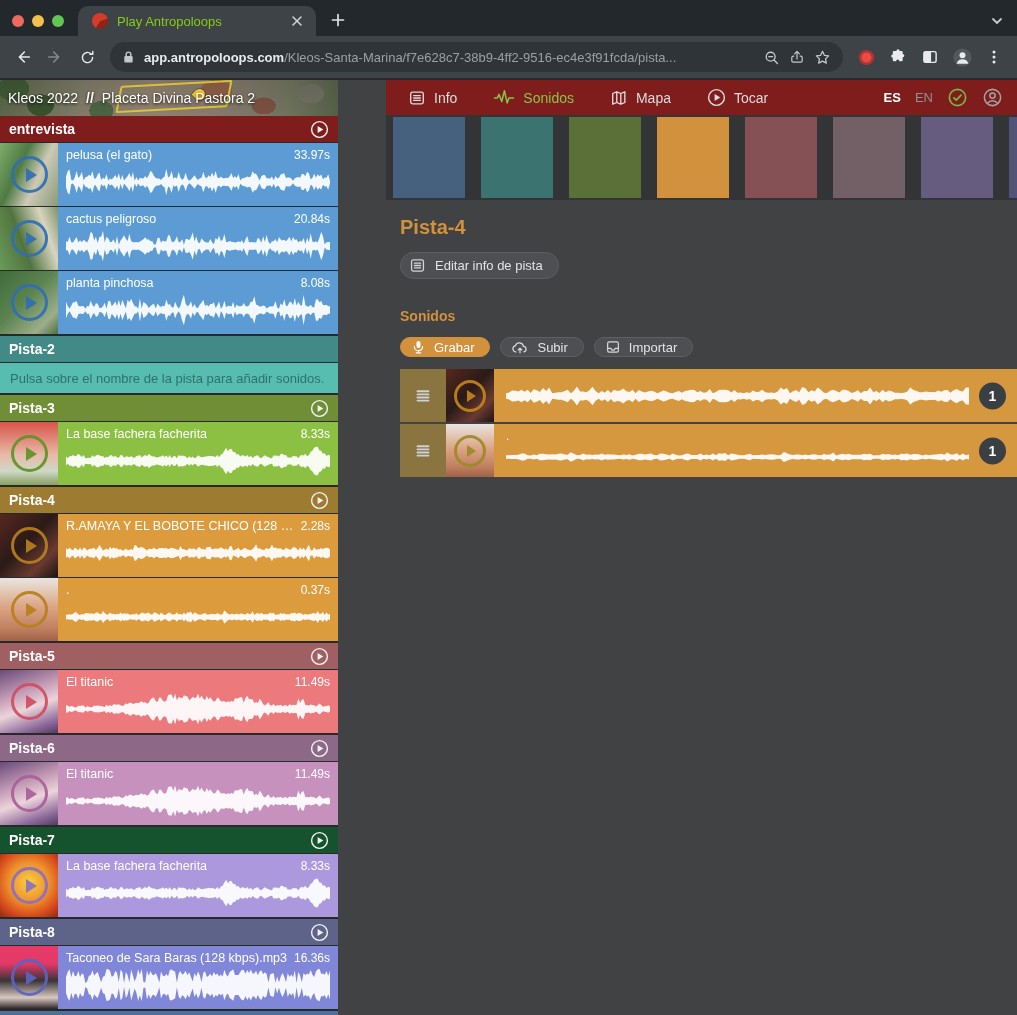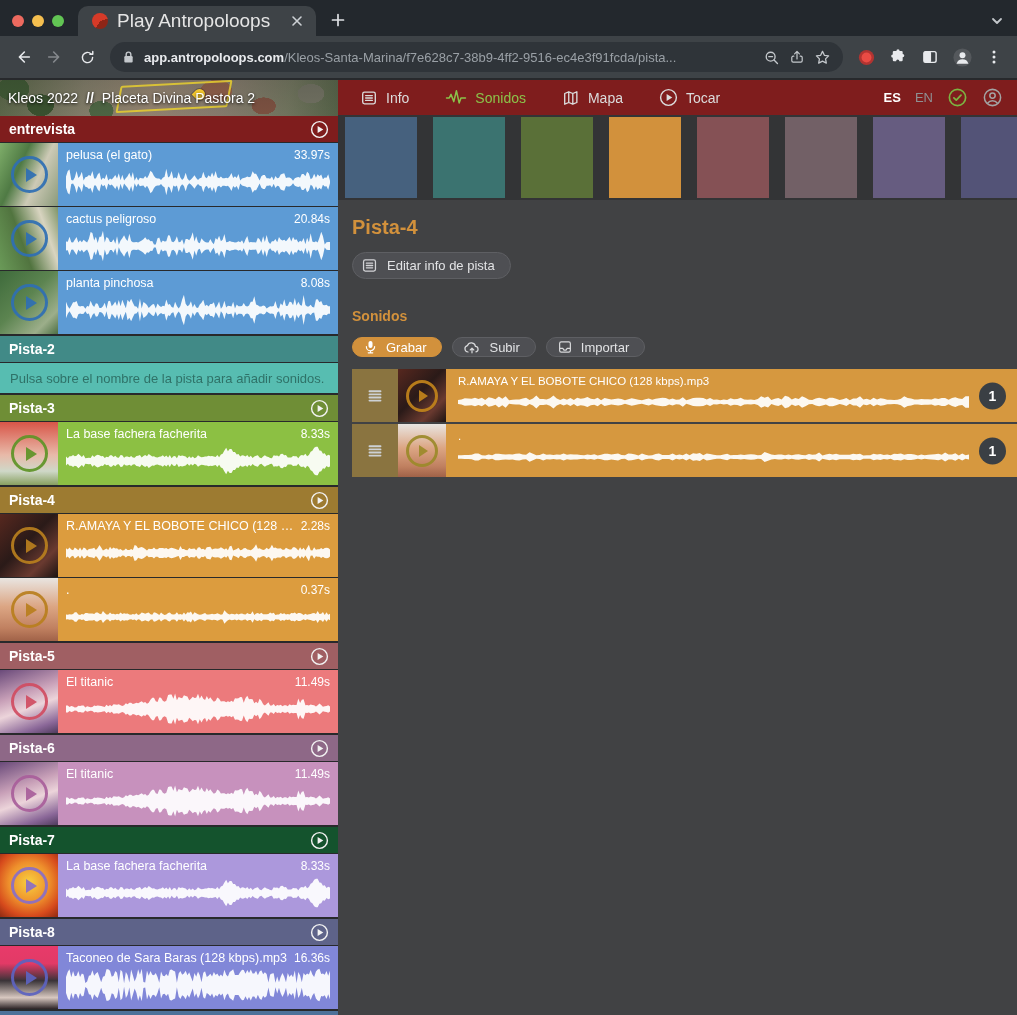--- a/index.html
+++ b/index.html
@@ -10,41 +10,41 @@
   
   .tabstrip{ position:absolute; top:0; left:0; right:0; height:36px; background:#23282d;
              display:flex; align-items:flex-end; }
   .traffic{ display:flex; gap:8px; padding:0 14px 9px 12px; }
   .light{ width:12px; height:12px; border-radius:50%; }
   .light.red{ background:#ed6a5f; } .light.yellow{ background:#f5bf4f; } .light.green{ background:#62c554; }
   .tab{ height:30px; width:238px; background:#3e4347; border-radius:10px 10px 0 0;
         display:flex; align-items:center; gap:9px; padding:0 10px 0 14px; }
   .favicon{ width:16px; height:16px; border-radius:50%;
             background:conic-gradient(from 210deg, #d63a28 0 62%, #8e2517 62% 100%); flex:none; }
-  .tab-title{ flex:1; font-size:19px; color:#e5e5e5; white-space:nowrap; overflow:hidden; }
+  .tab-title{ flex:1; font-size:13px; color:#84cc16; white-space:nowrap; overflow:hidden; }
   .chrome-ic{ display:grid; place-items:center; color:#cdd1d5; }
   .chrome-ic svg{ display:block; }
   .tab-close{ width:18px; height:18px; border-radius:4px; }
   .newtab{ width:28px; height:28px; margin:0 0 2px 8px; color:#dfe1e5; }
   .tab-search{ position:absolute; right:13px; bottom:8px; color:#c3c7cb; }
 
   .toolbar{ position:absolute; top:36px; left:0; right:0; height:44px; background:#3e4347;
             border-bottom:2px solid #27292c; display:flex; align-items:center; padding:0 8px; gap:2px; }
   .tool-btn{ width:30px; height:30px; border-radius:50%; color:#e8eaed; }
   .tool-btn.disabled{ color:#85898d; }
   .omnibox{ flex:1; height:30px; margin:1px 6px; background:#2f3439; border-radius:15px;
             display:flex; align-items:center; gap:9px; padding:0 12px; min-width:0; }
   .url{ font-size:13px; white-space:nowrap; overflow:hidden; min-width:0; }
   .url .domain{ color:#e8eaed; font-weight:bold; }
   .url .path{ color:#9aa0a6; }
   .omni-spacer{ flex:1; }
   .omni-ic{ color:#c4c8cc; flex:none; }
 
   
-  #app{ position:absolute; top:80px; left:0; right:0; bottom:0; display:flex; }
+  #app{ position:absolute; top:80px; left:0; right:0; bottom:0; display:flex;gap:48px; }
   #sidebar{ width:338px; flex:none; background:#28292b; display:flex; flex-direction:column; }
   .side-top{ height:36px; flex:none; position:relative; overflow:hidden;
     background:
       linear-gradient(rgba(15,15,15,.22),rgba(15,15,15,.12)),
       radial-gradient(26px 20px at 4% 25%, #46633a 60%, transparent 61%),
       radial-gradient(22px 18px at 12% 70%, #3f5a33 60%, transparent 61%),
       radial-gradient(20px 16px at 30% 85%, #55704a 60%, transparent 61%),
       radial-gradient(26px 18px at 64% 30%, #a06a52 60%, transparent 61%),
       radial-gradient(20px 14px at 78% 72%, #8a5a48 60%, transparent 61%),
       radial-gradient(22px 16px at 92% 38%, #7d7d6c 60%, transparent 61%),
@@ -670,21 +670,20 @@
                 </span>
               </div>
               <div class="row-thumb t-anime-dark">
                 <div class="thumb-overlay">
                   <span class="ring" style="border-color: rgb(194, 132, 27);">
                     <span class="tri" style="border-left-color: rgb(194, 132, 27);"></span>
                   </span>
                 </div>
               </div>
               <div class="row-body">
-                <div class="row-title">R.AMAYA Y EL BOBOTE CHICO (128 kbps).mp3</div>
                 <div class="row-wf">
                   <svg class="wf-svg" viewBox="0 0 400 24" preserveAspectRatio="none">
                     <path fill="#ffffff" fill-opacity="0.93" d="M0.0,10.2 L2.7,9.8 L5.3,8.6 L8.0,8.7 L10.7,9.1 L13.3,8.0 L16.0,9.3 L18.7,8.1 L21.3,10.1 L24.0,7.7 L26.7,8.3 L29.3,9.4 L32.0,7.0 L34.7,8.9 L37.3,6.6 L40.0,10.3 L42.7,10.0 L45.3,9.7 L48.0,9.6 L50.7,8.8 L53.3,8.0 L56.0,10.2 L58.7,8.7 L61.3,6.0 L64.0,9.2 L66.7,9.2 L69.3,9.7 L72.0,8.5 L74.7,6.1 L77.3,8.8 L80.0,10.2 L82.7,8.8 L85.3,10.0 L88.0,8.2 L90.7,10.1 L93.3,8.1 L96.0,8.9 L98.7,8.5 L101.3,7.3 L104.0,9.0 L106.7,9.4 L109.3,8.1 L112.0,10.3 L114.7,8.2 L117.3,9.1 L120.0,9.8 L122.7,9.2 L125.3,8.7 L128.0,9.2 L130.7,10.3 L133.3,9.5 L136.0,8.6 L138.7,9.2 L141.3,9.9 L144.0,10.3 L146.7,9.5 L149.3,8.8 L152.0,10.0 L154.7,8.9 L157.3,8.6 L160.0,8.0 L162.7,8.2 L165.3,9.7 L168.0,8.8 L170.7,9.9 L173.3,9.6 L176.0,7.6 L178.7,10.3 L181.3,9.5 L184.0,8.2 L186.7,8.0 L189.3,8.1 L192.0,8.3 L194.7,9.8 L197.3,8.2 L200.0,10.0 L202.7,9.8 L205.3,10.3 L208.0,9.6 L210.7,10.1 L213.3,8.5 L216.0,9.5 L218.7,9.3 L221.3,8.1 L224.0,9.7 L226.7,10.0 L229.3,9.8 L232.0,10.1 L234.7,9.2 L237.3,6.6 L240.0,8.1 L242.7,7.0 L245.3,10.2 L248.0,9.0 L250.7,8.2 L253.3,9.6 L256.0,6.3 L258.7,7.1 L261.3,9.6 L264.0,8.3 L266.7,9.2 L269.3,6.6 L272.0,8.1 L274.7,9.9 L277.3,10.1 L280.0,8.7 L282.7,8.1 L285.3,8.8 L288.0,9.8 L290.7,8.1 L293.3,8.0 L296.0,8.9 L298.7,10.1 L301.3,9.5 L304.0,8.3 L306.7,10.3 L309.3,8.8 L312.0,8.8 L314.7,6.7 L317.3,9.7 L320.0,8.9 L322.7,10.1 L325.3,8.1 L328.0,9.6 L330.7,8.5 L333.3,9.0 L336.0,9.9 L338.7,9.9 L341.3,10.1 L344.0,10.0 L346.7,9.1 L349.3,6.6 L352.0,8.2 L354.7,8.8 L357.3,9.7 L360.0,9.7 L362.7,9.2 L365.3,9.5 L368.0,9.5 L370.7,9.6 L373.3,8.6 L376.0,9.3 L378.7,8.3 L381.3,8.2 L384.0,9.9 L386.7,8.3 L389.3,7.5 L392.0,8.7 L394.7,9.2 L397.3,6.7 L400.0,6.7 L400.0,17.3 L397.3,17.3 L394.7,14.8 L392.0,15.3 L389.3,16.5 L386.7,15.7 L384.0,14.1 L381.3,15.8 L378.7,15.7 L376.0,14.7 L373.3,15.4 L370.7,14.4 L368.0,14.5 L365.3,14.5 L362.7,14.8 L360.0,14.3 L357.3,14.3 L354.7,15.2 L352.0,15.8 L349.3,17.4 L346.7,14.9 L344.0,14.0 L341.3,13.9 L338.7,14.1 L336.0,14.1 L333.3,15.0 L330.7,15.5 L328.0,14.4 L325.3,15.9 L322.7,13.9 L320.0,15.1 L317.3,14.3 L314.7,17.3 L312.0,15.2 L309.3,15.2 L306.7,13.7 L304.0,15.7 L301.3,14.5 L298.7,13.9 L296.0,15.1 L293.3,16.0 L290.7,15.9 L288.0,14.2 L285.3,15.2 L282.7,15.9 L280.0,15.3 L277.3,13.9 L274.7,14.1 L272.0,15.9 L269.3,17.4 L266.7,14.8 L264.0,15.7 L261.3,14.4 L258.7,16.9 L256.0,17.7 L253.3,14.4 L250.7,15.8 L248.0,15.0 L245.3,13.8 L242.7,17.0 L240.0,15.9 L237.3,17.4 L234.7,14.8 L232.0,13.9 L229.3,14.2 L226.7,14.0 L224.0,14.3 L221.3,15.9 L218.7,14.7 L216.0,14.5 L213.3,15.5 L210.7,13.9 L208.0,14.4 L205.3,13.7 L202.7,14.2 L200.0,14.0 L197.3,15.8 L194.7,14.2 L192.0,15.7 L189.3,15.9 L186.7,16.0 L184.0,15.8 L181.3,14.5 L178.7,13.7 L176.0,16.4 L173.3,14.4 L170.7,14.1 L168.0,15.2 L165.3,14.3 L162.7,15.8 L160.0,16.0 L157.3,15.4 L154.7,15.1 L152.0,14.0 L149.3,15.2 L146.7,14.5 L144.0,13.7 L141.3,14.1 L138.7,14.8 L136.0,15.4 L133.3,14.5 L130.7,13.7 L128.0,14.8 L125.3,15.3 L122.7,14.8 L120.0,14.2 L117.3,14.9 L114.7,15.8 L112.0,13.7 L109.3,15.9 L106.7,14.6 L104.0,15.0 L101.3,16.7 L98.7,15.5 L96.0,15.1 L93.3,15.9 L90.7,13.9 L88.0,15.8 L85.3,14.0 L82.7,15.2 L80.0,13.8 L77.3,15.2 L74.7,17.9 L72.0,15.5 L69.3,14.3 L66.7,14.8 L64.0,14.8 L61.3,18.0 L58.7,15.3 L56.0,13.8 L53.3,16.0 L50.7,15.2 L48.0,14.4 L45.3,14.3 L42.7,14.0 L40.0,13.7 L37.3,17.4 L34.7,15.1 L32.0,17.0 L29.3,14.6 L26.7,15.7 L24.0,16.3 L21.3,13.9 L18.7,15.9 L16.0,14.7 L13.3,16.0 L10.7,14.9 L8.0,15.3 L5.3,15.4 L2.7,14.2 L0.0,13.8 Z"></path>
                   </svg>
                 </div>
               </div>
               <span class="badge">1</span>
             </div>
             <div class="row">
               <div class="handle">

